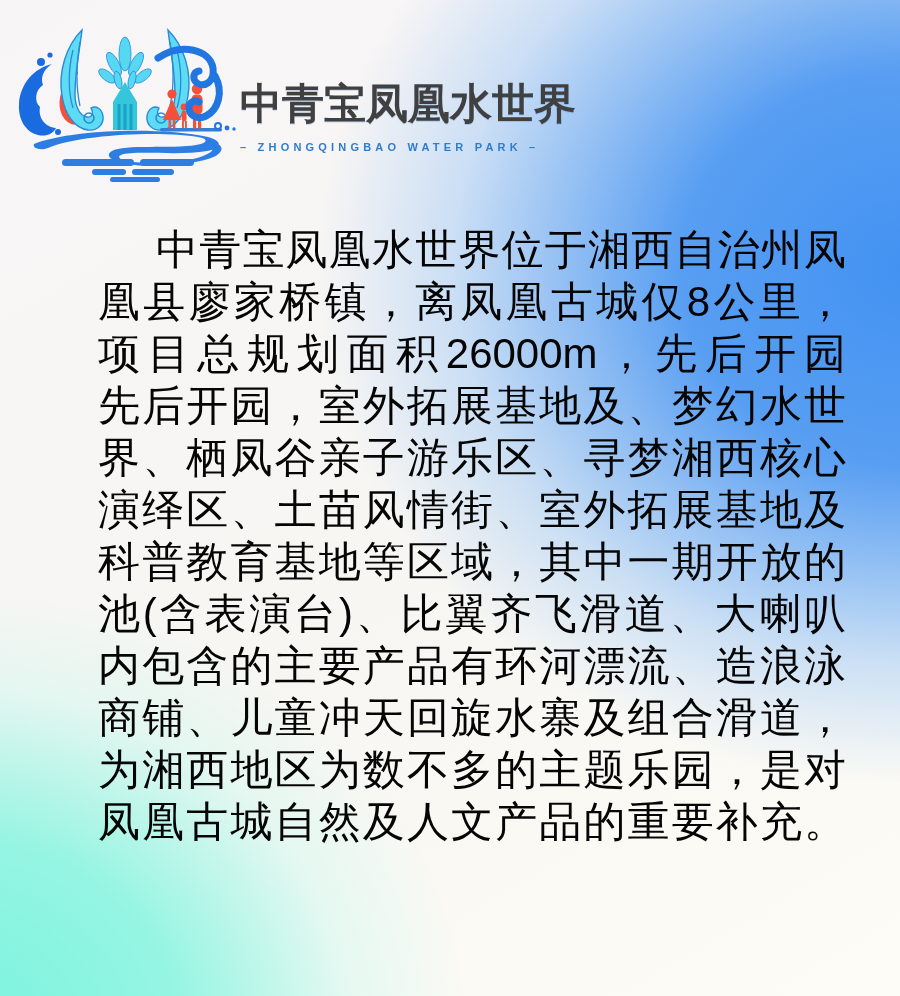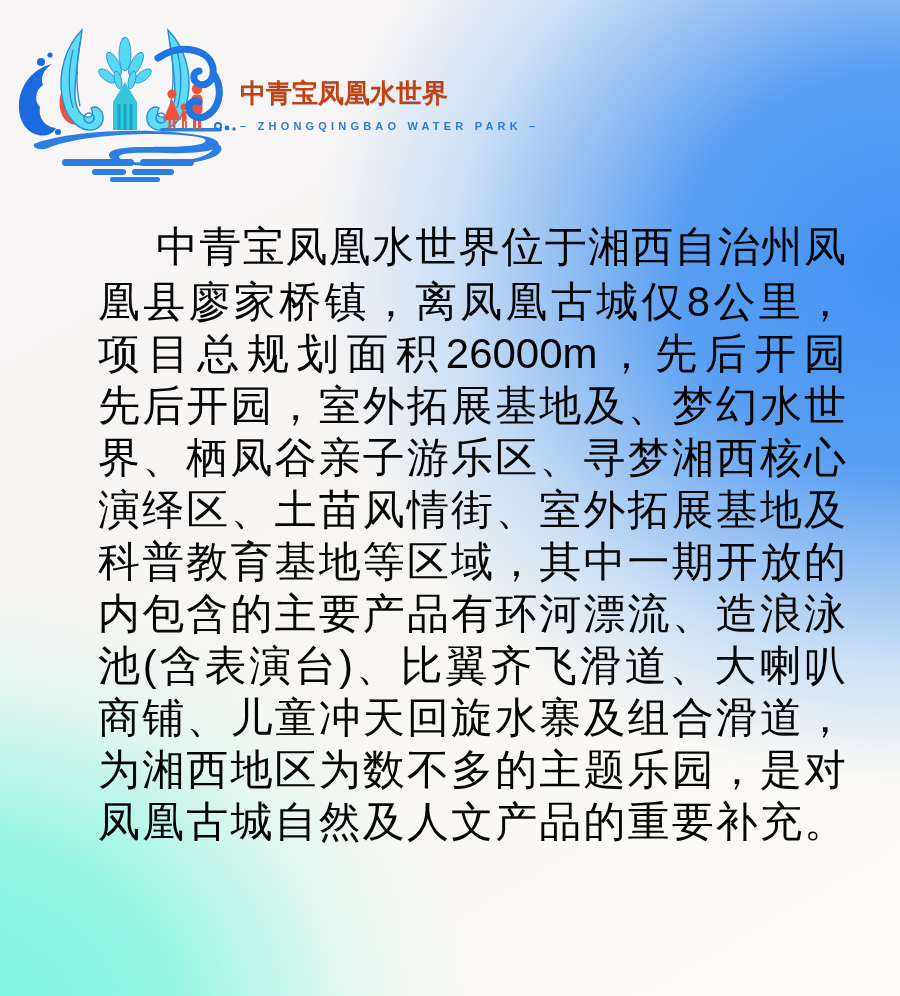--- a/index.html
+++ b/index.html
@@ -8,37 +8,37 @@
     font-family:"Liberation Sans",sans-serif;
     background:
       radial-gradient(760px 660px at 101% 27%, #4292f2 0%, rgba(66,146,242,.88) 30%, rgba(130,185,246,.38) 60%, rgba(205,228,250,0) 78%),
       radial-gradient(640px 560px at -5% 104%, #79f4de 0%, rgba(121,244,222,.78) 35%, rgba(185,248,236,.32) 62%, rgba(232,250,246,0) 80%),
       linear-gradient(150deg, #f8f5f7 0%, #f7f6f2 55%, #fdfcf6 100%);
   }
   .logo-wrap{position:absolute;left:12px;top:22px;width:510px;height:160px;}
   .logo-mark{position:absolute;left:0;top:0;}
   .logo-text{position:absolute;left:228px;top:54px;width:282px;}
   .logo-cn{
-    font-size:26px;font-weight:bold;color:#c2410c;letter-spacing:0px;
+    font-size:42px;font-weight:bold;color:#404040;letter-spacing:0px;
     white-space:nowrap;text-shadow:0 1px 0 rgba(43,121,210,.25);
   }
   .logo-en{
     margin-top:9px;margin-left:0;font-size:11px;font-weight:bold;color:#2f7ccf;
     letter-spacing:4.2px;white-space:nowrap;
   }
   .article{
     position:absolute;left:98px;top:224px;width:748px;
     font-size:42px;line-height:52px;color:#050505;font-weight:400;
   }
   .line{
     text-align:justify;text-align-last:justify;
     -moz-text-align-last:justify;text-justify:inter-character;
     white-space:nowrap;
   }
-  .line:first-child{text-indent:58px;font-family:Liberation Mono, monospace;}
+  .line:first-child{text-indent:58px;}
 </style>
 </head>
 <body>
 
 <div class="logo-wrap">
   <svg class="logo-mark" width="230" height="160" viewBox="0 0 230 160" aria-hidden="true">
 
     <g fill="#2d7ee3">
       <path d="M22,122 C60,107 150,105 196,115 C211,119 210,126 195,129 C168,134 122,128 109,133 C104,135 109,139 121,140 C150,143 178,139 191,134 C199,131 204,127 198,123 L204,121 C214,125 210,133 196,137 C176,143 140,146 114,142 C98,139 93,133 100,129 C112,122 160,127 184,123 C196,121 197,117 186,115 C150,109 70,112 36,126 C28,129 20,126 22,122 Z"></path>
       <rect x="50" y="137" width="72" height="7" rx="3.5"></rect>
@@ -122,18 +122,18 @@
 </div>
 
 <div class="article">
     <div class="line">中青宝凤凰水世界位于湘西自治州凤</div>
     <div class="line">凰县廖家桥镇，离凤凰古城仅8公里，</div>
     <div class="line">项目总规划面积26000m，先后开园</div>
     <div class="line">先后开园，室外拓展基地及、梦幻水世</div>
     <div class="line">界、栖凤谷亲子游乐区、寻梦湘西核心</div>
     <div class="line">演绎区、土苗风情街、室外拓展基地及</div>
     <div class="line">科普教育基地等区域，其中一期开放的</div>
+    <div class="line">池(含表演台)、比翼齐飞滑道、大喇叭</div>
     <div class="line">内包含的主要产品有环河漂流、造浪泳</div>
-    <div class="line">池(含表演台)、比翼齐飞滑道、大喇叭</div>
     <div class="line">商铺、儿童冲天回旋水寨及组合滑道，</div>
     <div class="line">为湘西地区为数不多的主题乐园，是对</div>
     <div class="line">凤凰古城自然及人文产品的重要补充。</div>
   </div>
 
 </body></html>

